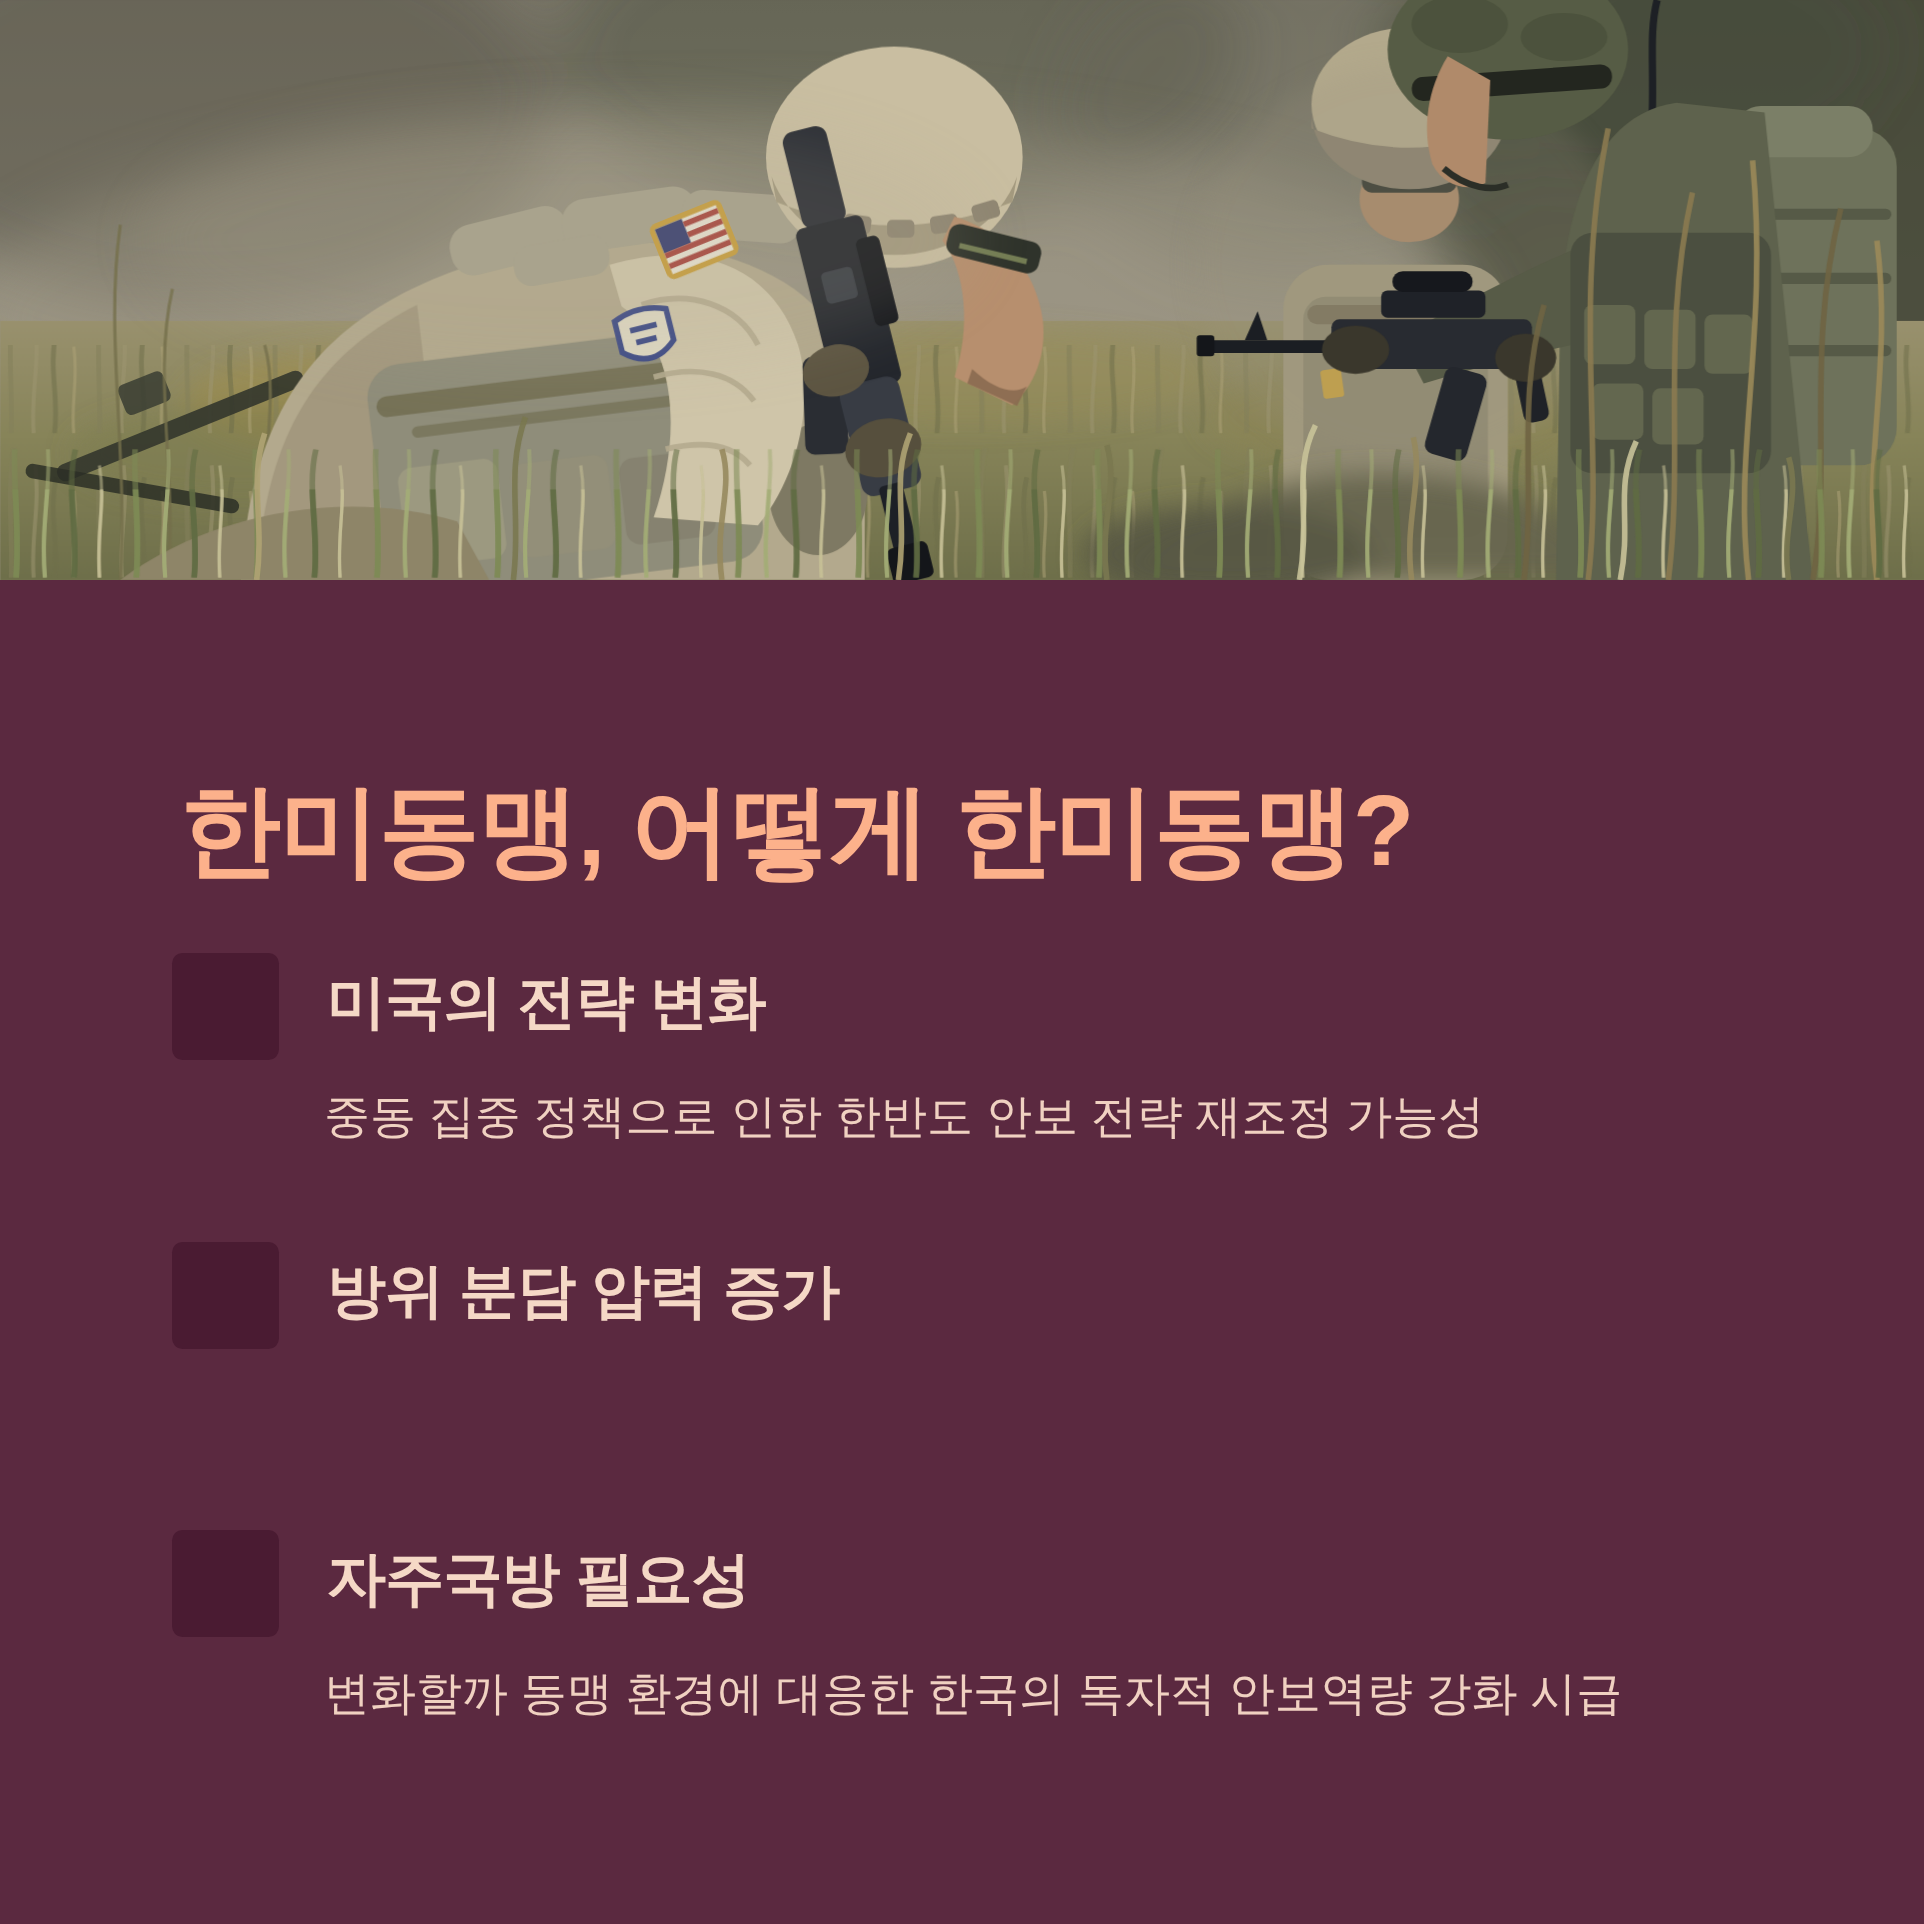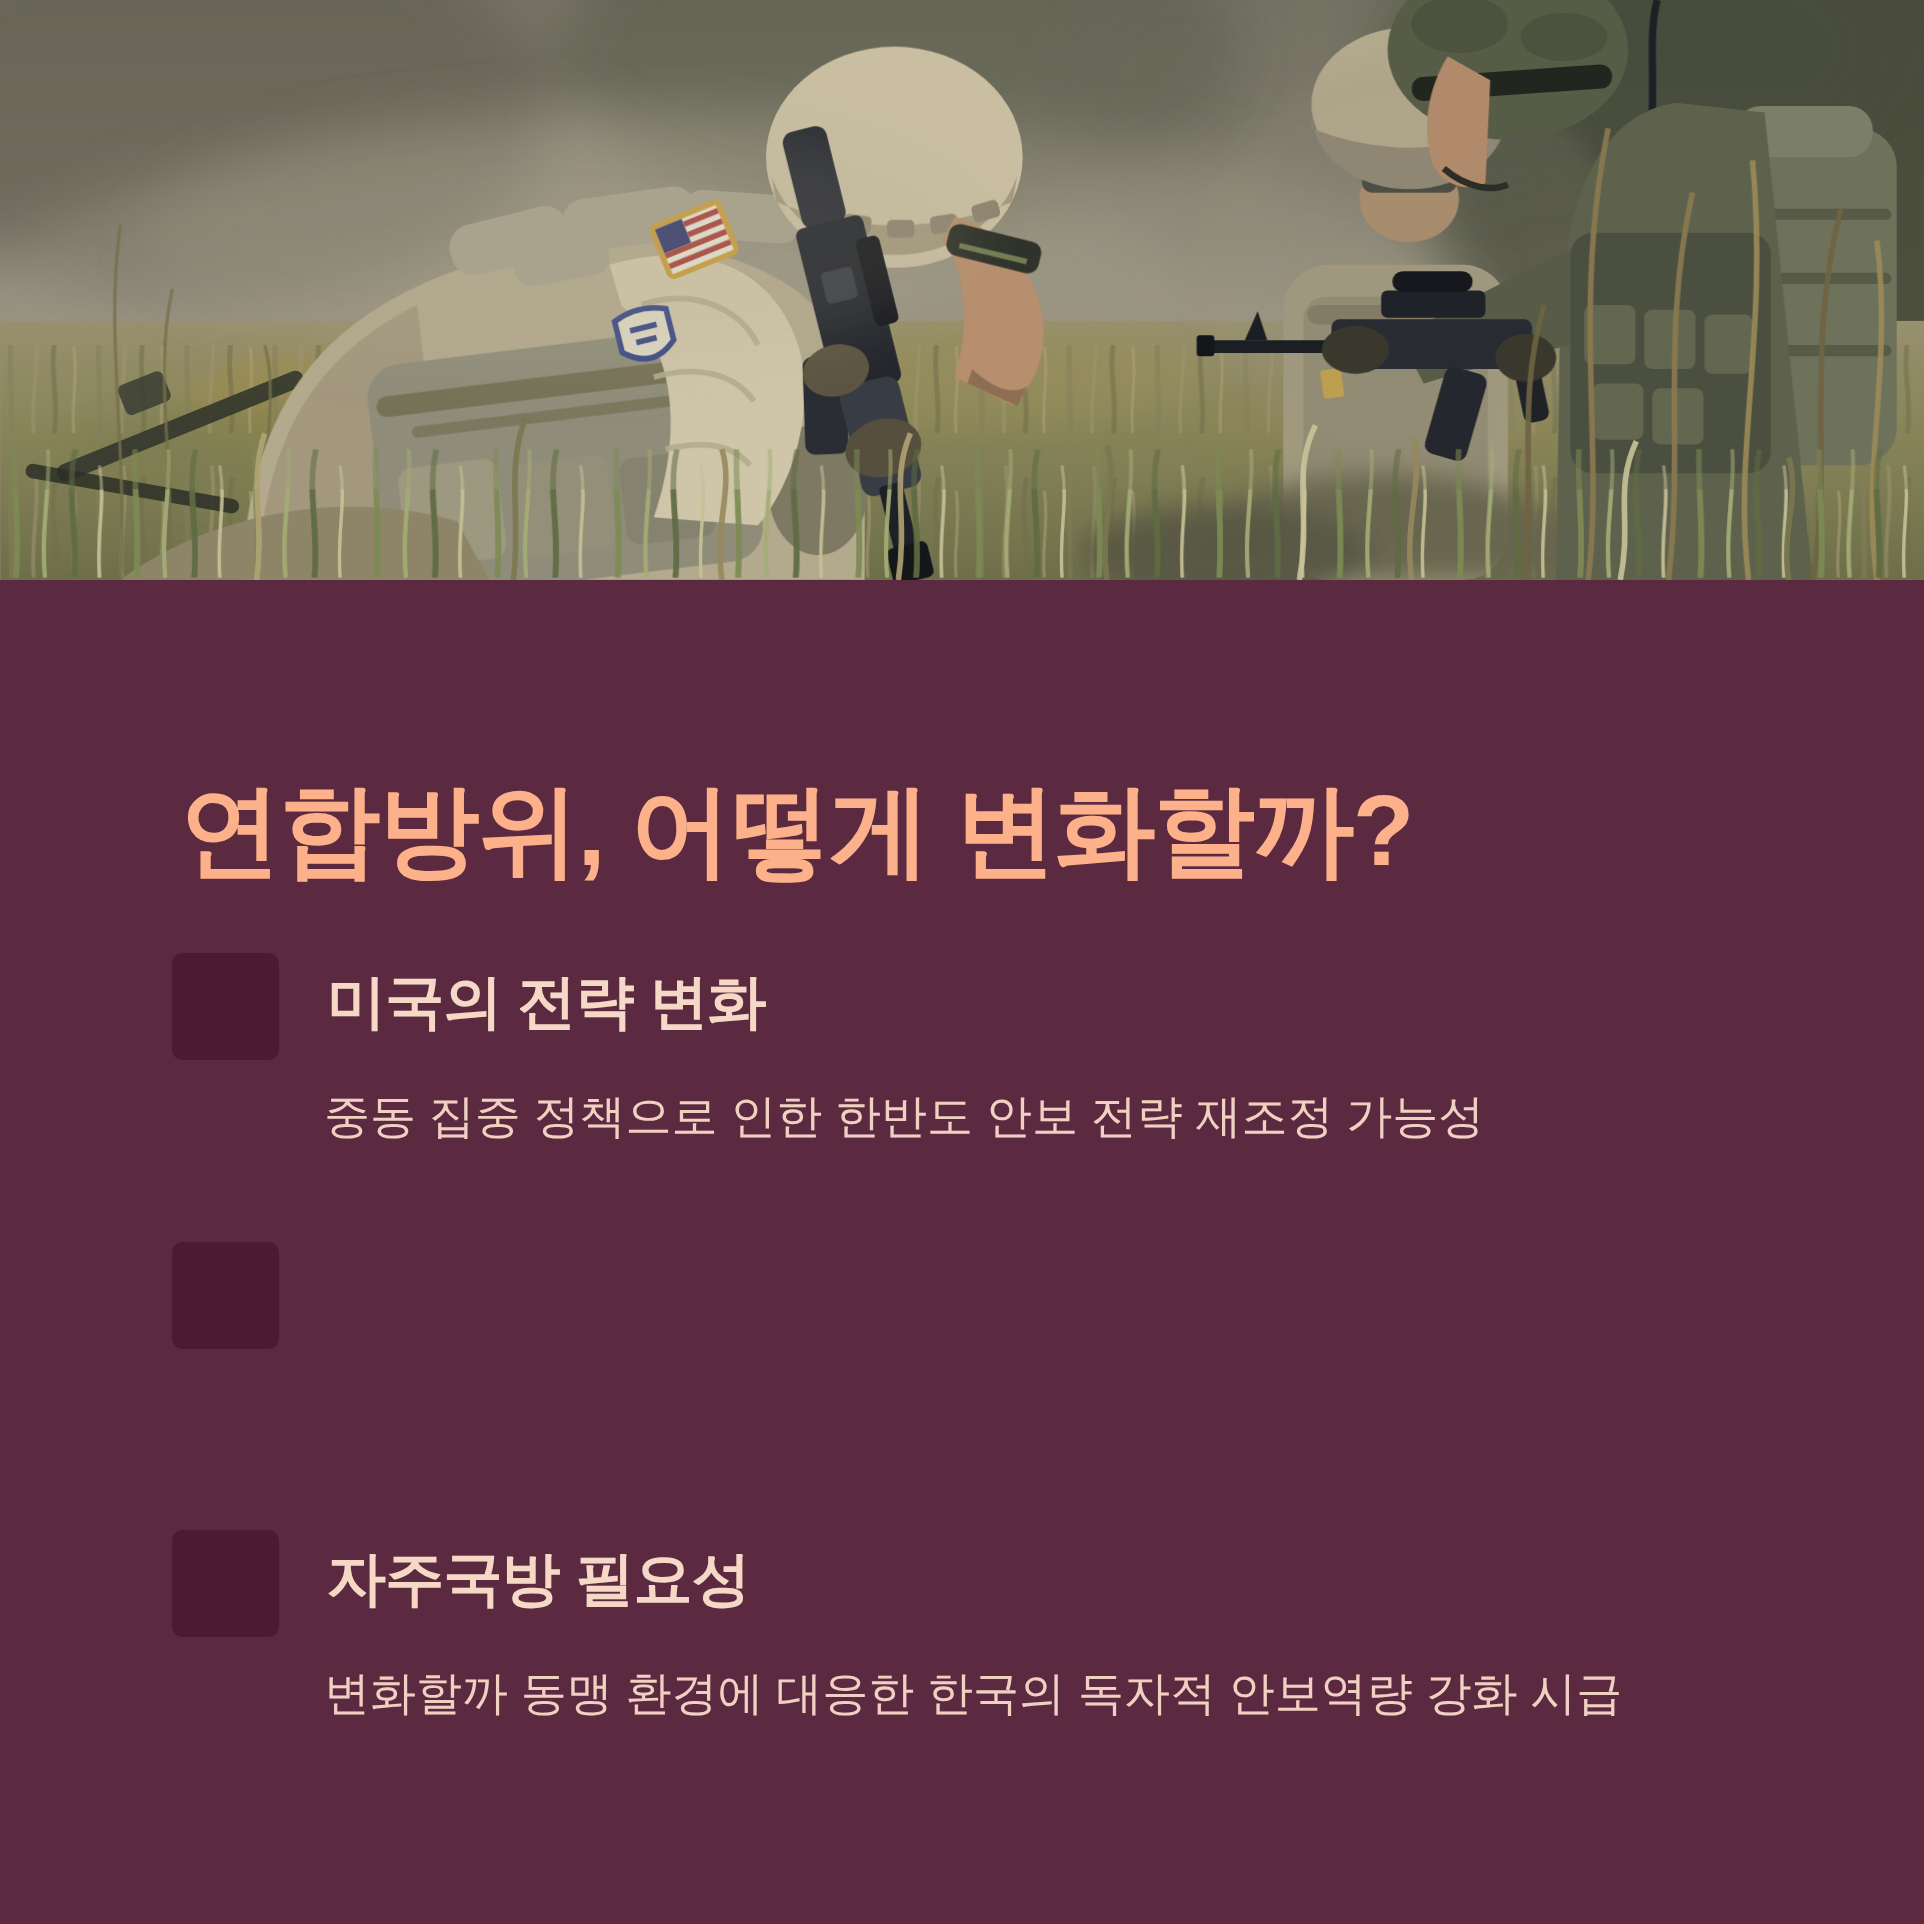--- a/index.html
+++ b/index.html
@@ -245,30 +245,31 @@
         <path d="M1380 723 C 1370 650 1395 610 1380 555" stroke="#7a7850"></path>
         <path d="M1620 723 C 1635 640 1610 590 1640 530" stroke="#c9c49a"></path>
         <path d="M1760 723 C 1750 650 1775 600 1762 545" stroke="#96895e"></path>
         <path d="M2020 723 C 2035 650 2012 610 2040 550" stroke="#c9c49a"></path>
         <path d="M2230 723 C 2220 660 2245 620 2230 570" stroke="#7a7850"></path>
       </g>
       <ellipse cx="700" cy="300" rx="520" ry="160" fill="#b3ab94" opacity="0.16" filter="url(#blurL)"></ellipse>
     </svg>
   </div>
 
-  <div class="title">연합방위, 어떻게 변화할까?</div>
+  <div class="title">한미동맹, 어떻게 한미동맹?</div>
 
   <div class="item item-1">
     <div class="bullet"></div>
     <div class="item-heading">미국의 전략 변화</div>
     <div class="item-body">중동 집중 정책으로 인한 한반도 안보 전략 재조정 가능성</div>
   </div>
 
   <div class="item item-2">
     <div class="bullet"></div>
+    <div class="item-heading">방위 분담 압력 증가</div>
   </div>
 
   <div class="item item-3">
     <div class="bullet"></div>
     <div class="item-heading">자주국방 필요성</div>
     <div class="item-body">변화할까 동맹 환경에 대응한 한국의 독자적 안보역량 강화 시급</div>
   </div>
 
 </div>
 

